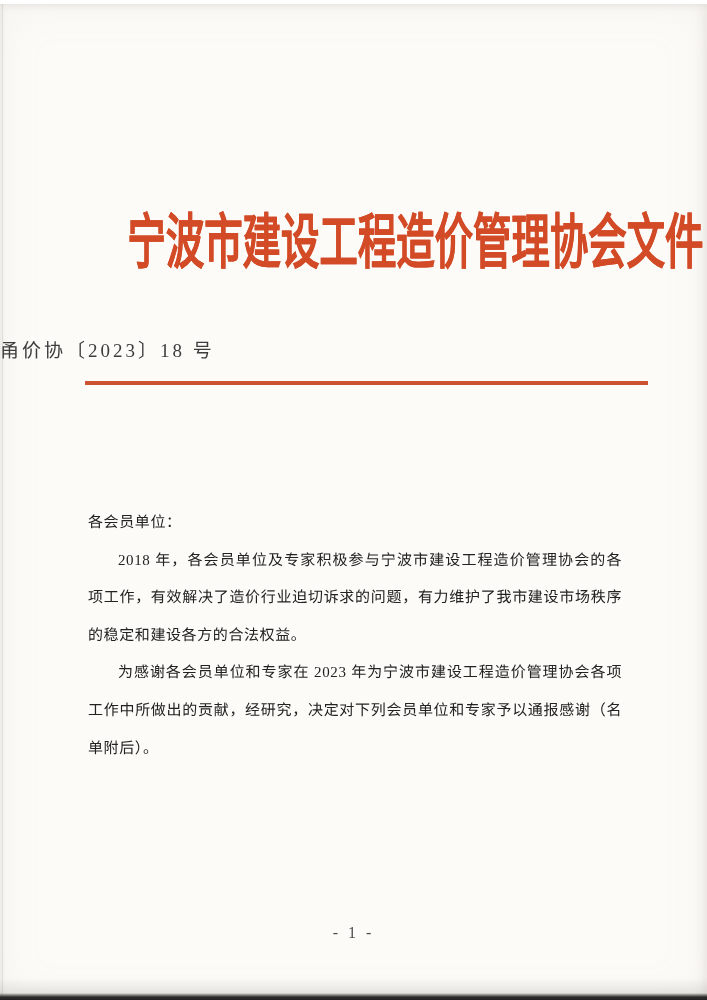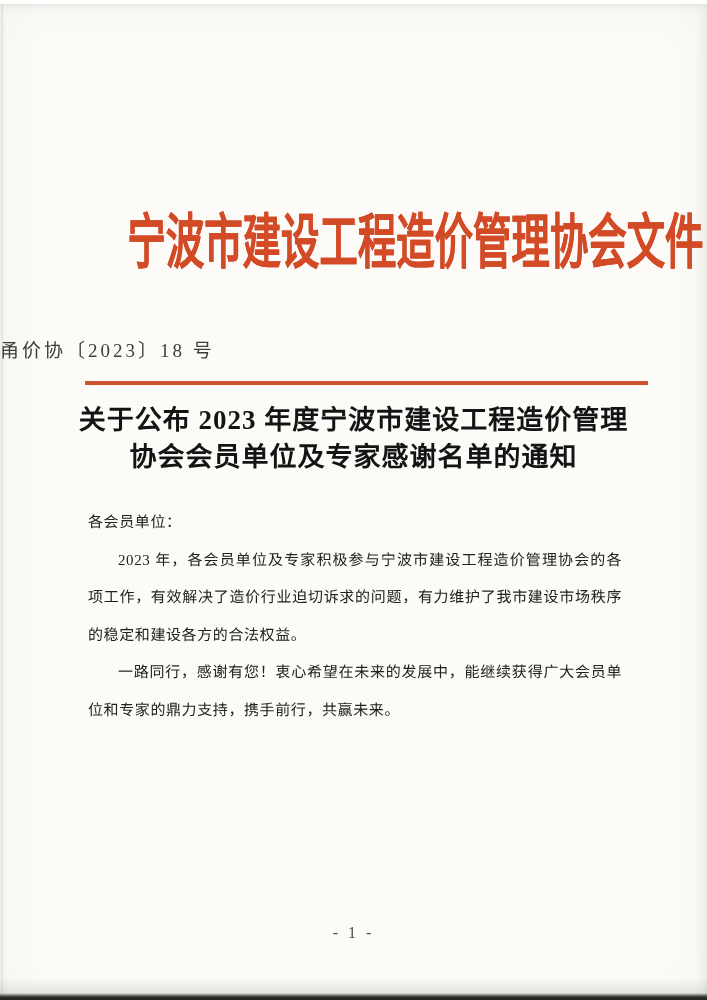--- a/index.html
+++ b/index.html
@@ -121,28 +121,24 @@
 <body>
 
 <div class="scan-page">
 
   <div class="org-title">宁波市建设工程造价管理协会文件</div>
 
   <div class="doc-number">甬价协〔2023〕18 号</div>
 
   <div class="red-divider"></div>
 
-  <div class="notice-title">
-    <div>关于公布 2023 年度宁波市建设工程造价管理</div>
-    <div>协会会员单位及专家感谢名单的通知</div>
-  </div>
 
   <div class="doc-body">
     <p>各会员单位：</p>
-    <p class="indented">2023 年，各会员单位及专家积极参与宁波市建设工程造价管理协会的各项工作，有效解决了造价行业迫切诉求的问题，有力维护了我市建设市场秩序的稳定和建设各方的合法权益。</p>
-    <p class="indented">一路同行，感谢有您！衷心希望在未来的发展中，能继续获得广大会员单位和专家的鼎力支持，携手前行，共赢未来。</p>
+    <p class="indented">2018 年，各会员单位及专家积极参与宁波市建设工程造价管理协会的各项工作，有效解决了造价行业迫切诉求的问题，有力维护了我市建设市场秩序的稳定和建设各方的合法权益。</p>
+    <p class="indented">为感谢各会员单位和专家在 2023 年为宁波市建设工程造价管理协会各项工作中所做出的贡献，经研究，决定对下列会员单位和专家予以通报感谢（名单附后）。</p>
   </div>
 
   <div class="page-number">- 1 -</div>
 
   <div class="scan-bottom-band"></div>
 
 </div>
 
 </body></html>

